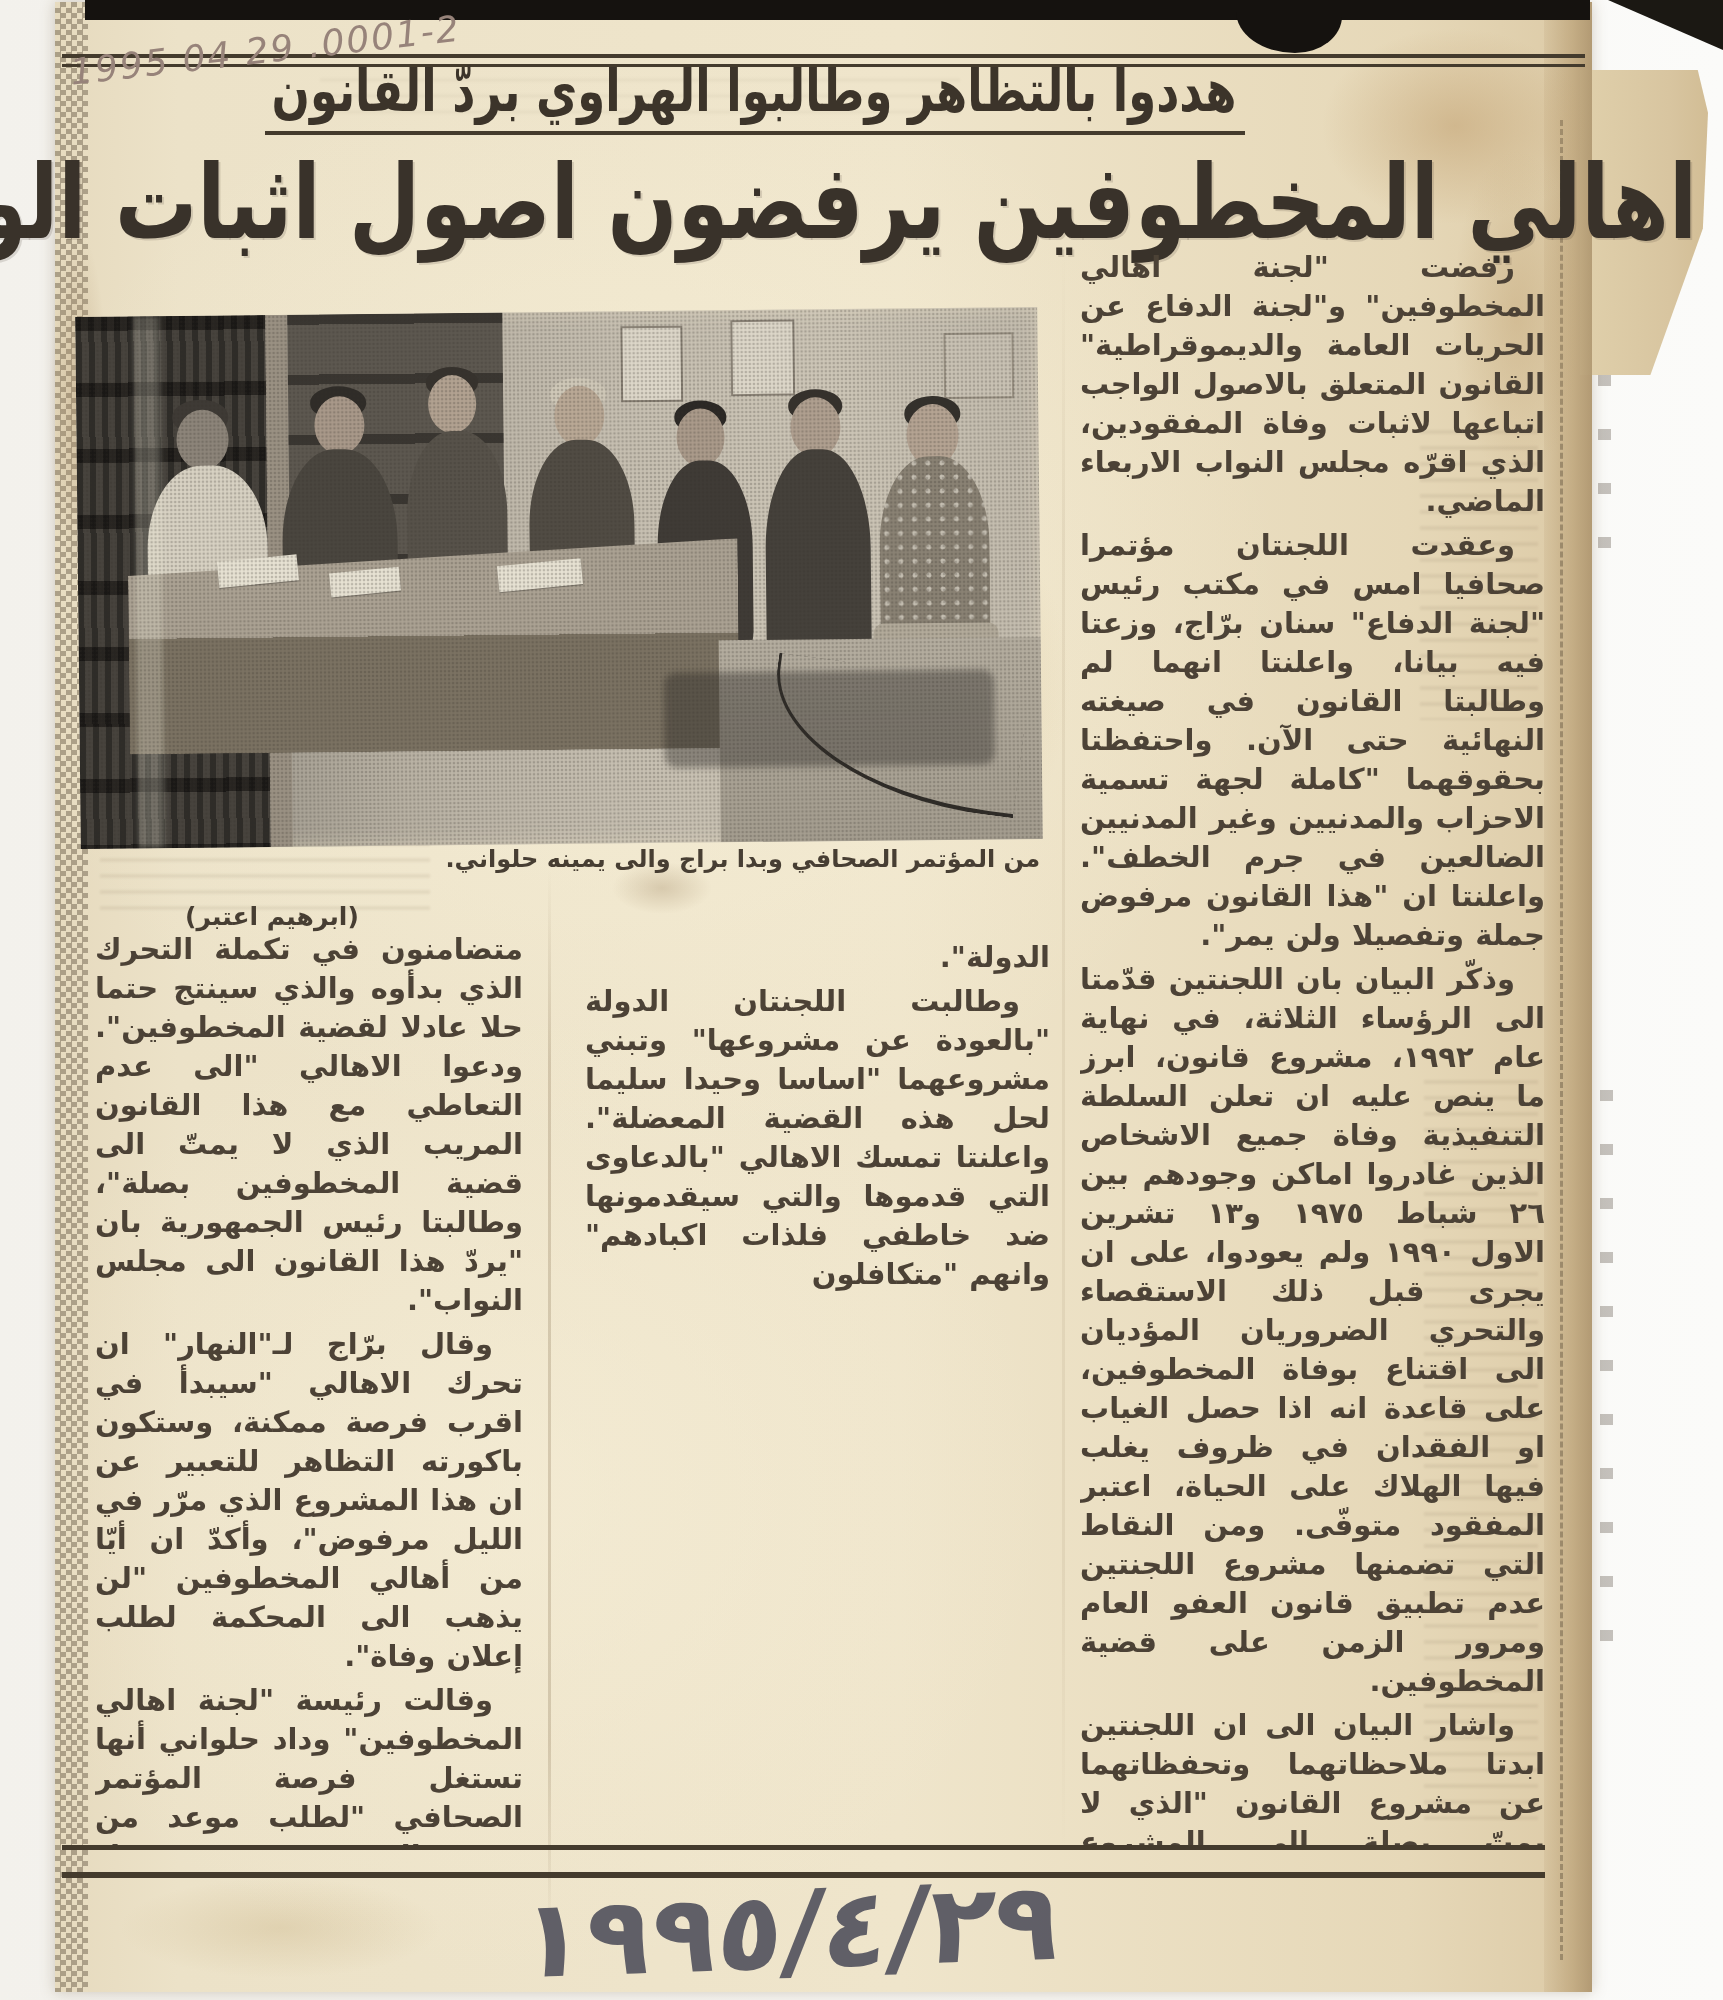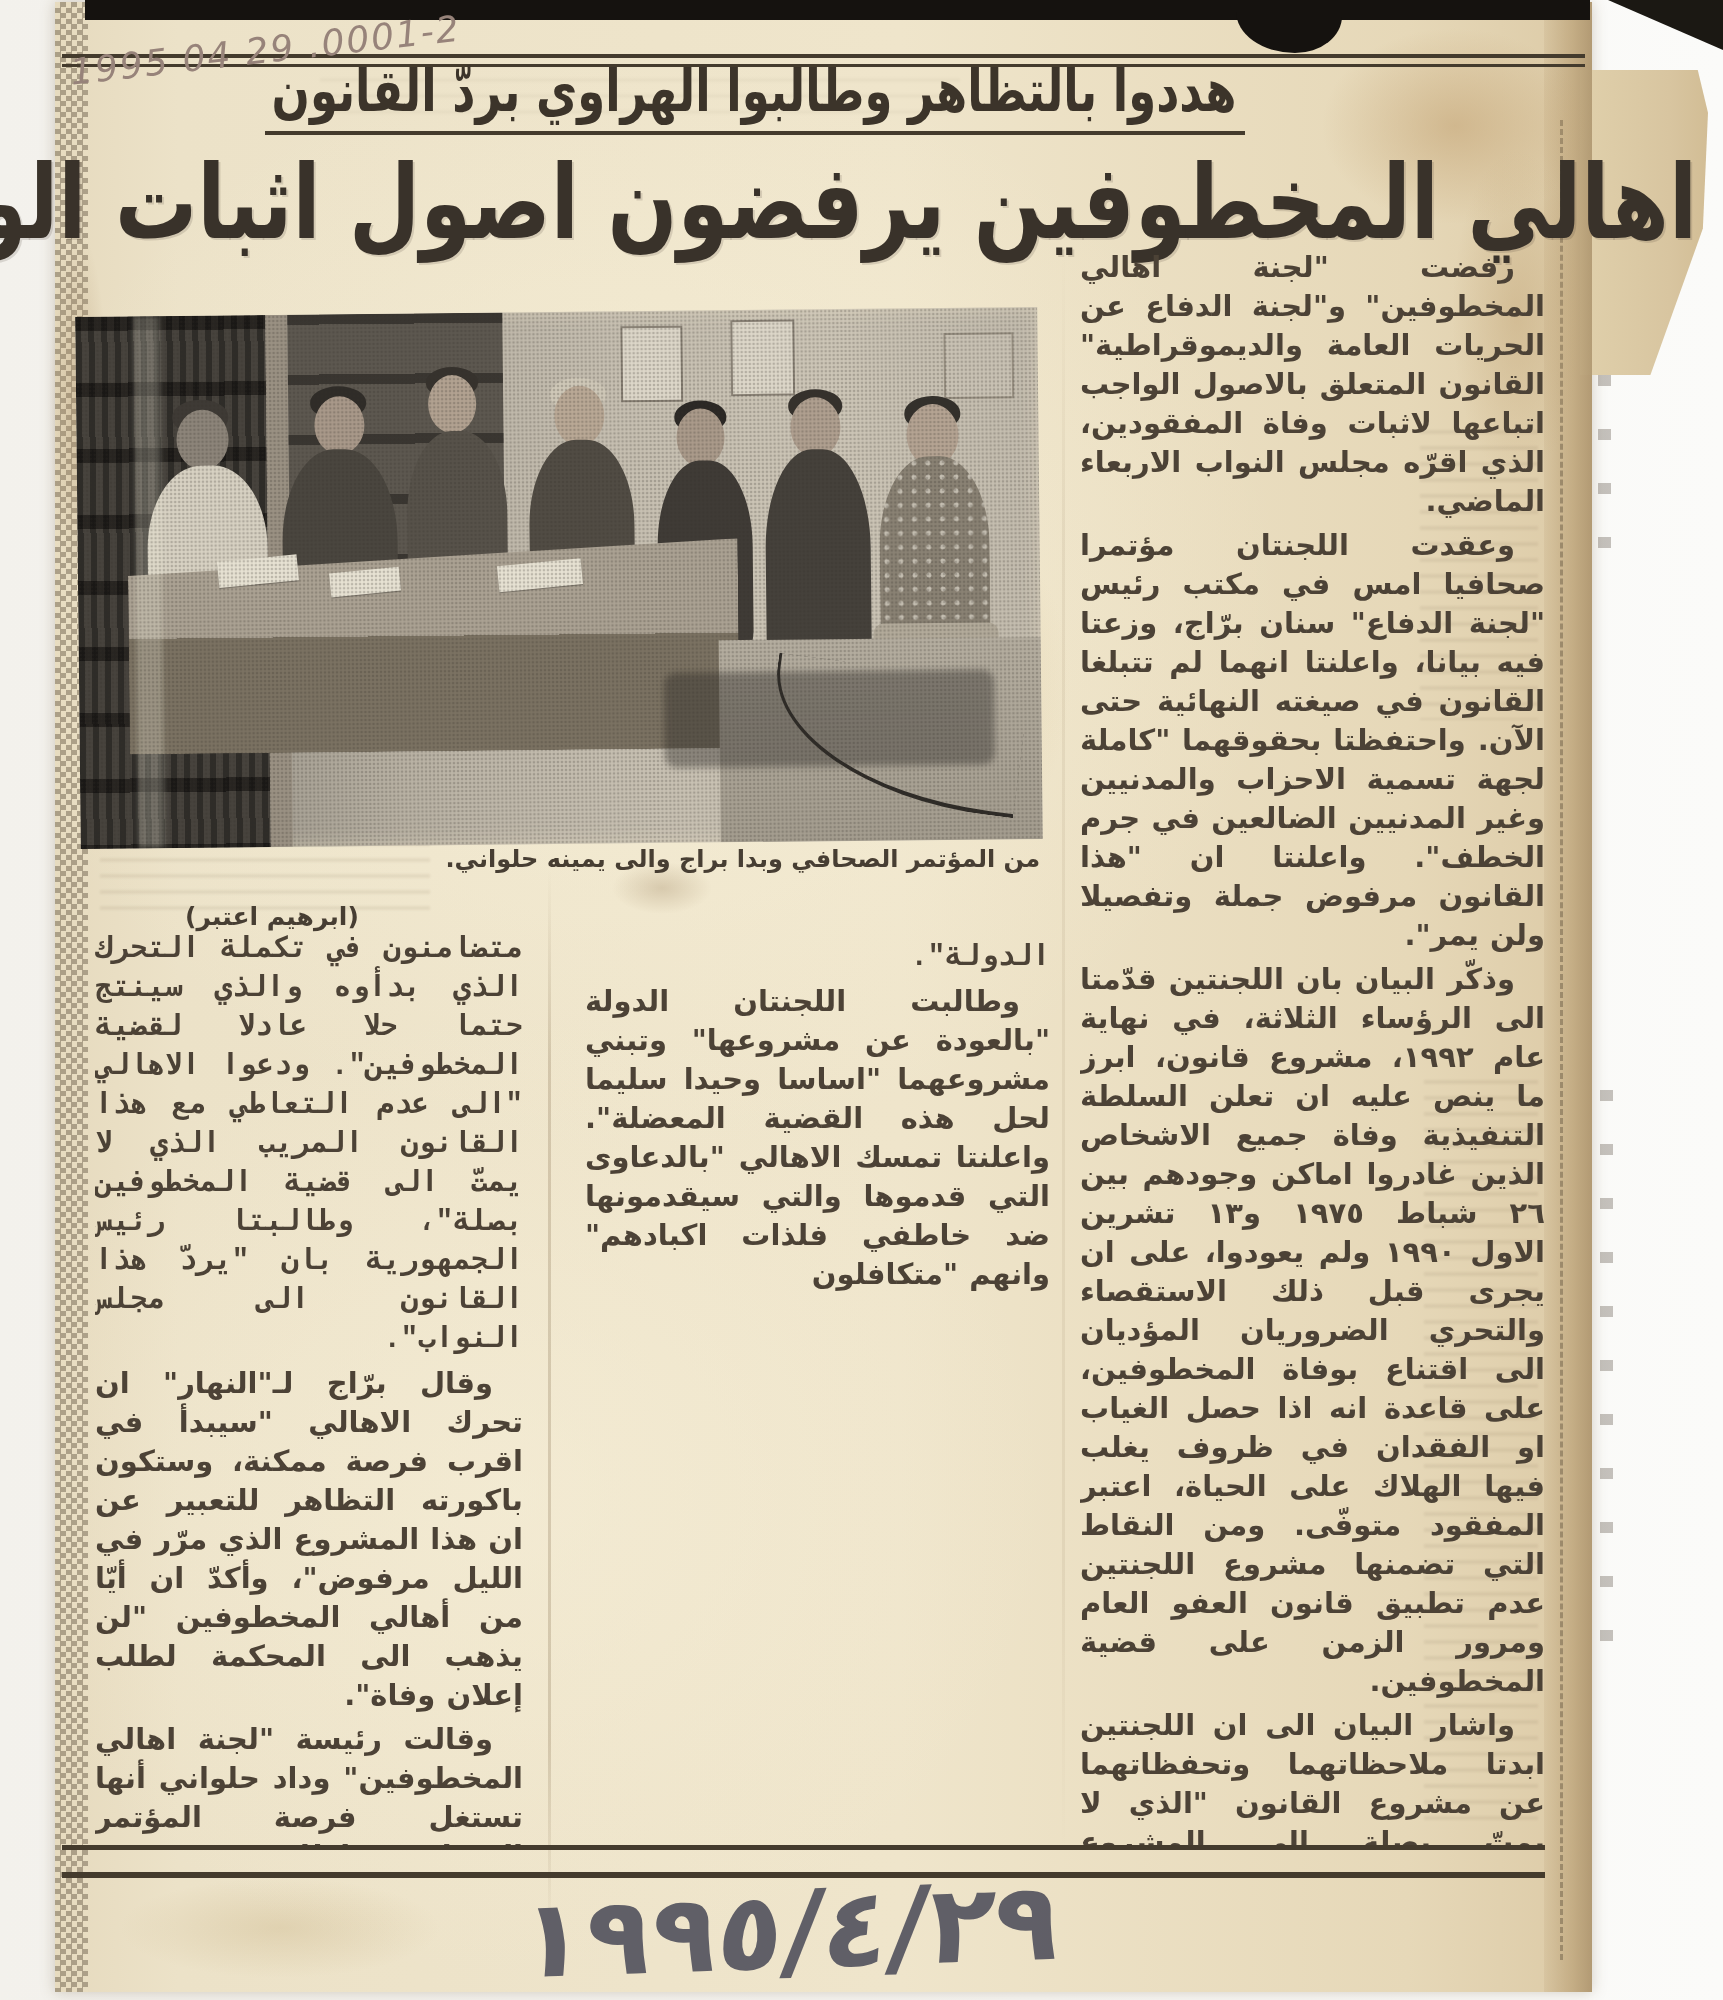--- a/index.html
+++ b/index.html
@@ -49,21 +49,21 @@
   .kicker{position:absolute;left:258px;top:56px;width:992px;text-align:center;direction:rtl;
           font-size:45px;font-weight:bold;color:#3c342a;white-space:nowrap;
           transform:scaleY(1.3);transform-origin:center top;}
   .headline{position:absolute;right:26px;top:142px;direction:rtl;white-space:nowrap;
           font-size:82px;font-weight:bold;color:#39322a;
           transform:scaleY(1.26);transform-origin:right top;text-shadow:2px 2px 0 rgba(60,50,40,.15);}
   
   .col{position:absolute;direction:rtl;text-align:justify;overflow:hidden;
        font-size:29px;line-height:39px;font-weight:bold;color:#4c4236;word-spacing:1px;}
   .col p{margin:0 0 5px 0;text-indent:30px;}
-  .col p.cont{text-indent:0;font-family:Liberation Mono, monospace;}
+  .col p.cont{text-indent:0;}
   .caption{position:absolute;right:683px;top:845px;direction:rtl;white-space:nowrap;
        font-size:24px;font-weight:bold;color:#473e33;text-align:center;}
   .credit{position:absolute;left:185px;top:902px;direction:rtl;white-space:nowrap;
        font-size:25px;font-weight:bold;color:#473e33;}
   
   .photo{position:absolute;left:78px;top:312px;width:962px;height:532px;overflow:hidden;
          background:linear-gradient(90deg,#8f8a80 0%,#a39d91 18%,#b9b2a4 34%,#c6bfb1 55%,#cdc6b7 78%,#c3bcae 100%);
          transform:rotate(-.6deg);box-shadow:inset 0 0 20px rgba(233,222,196,.45);}
   .photo *{position:absolute;}
   .ph-shelf{left:0;top:0;width:190px;height:532px;
@@ -179,21 +179,21 @@
   </div>
 
   <div class="caption">من المؤتمر الصحافي وبدا براج والى يمينه حلواني.</div>
   <div class="credit">(ابرهيم اعتبر)</div>
 
   <div class="crease-v" style="left:548px;top:870px;height:1065px;"></div>
   <div class="crease-v" style="left:1062px;top:250px;height:1600px;opacity:.4;"></div>
 
   <div class="col" style="left:1080px;top:248px;width:465px;height:1600px;">
     <p>رفضت "لجنة اهالي المخطوفين" و"لجنة الدفاع عن الحريات العامة والديموقراطية" القانون المتعلق بالاصول الواجب اتباعها لاثبات وفاة المفقودين، الذي اقرّه مجلس النواب الاربعاء الماضي.</p>
-    <p>وعقدت اللجنتان مؤتمرا صحافيا امس في مكتب رئيس "لجنة الدفاع" سنان برّاج، وزعتا فيه بيانا، واعلنتا انهما لم تتبلغا القانون في صيغته النهائية حتى الآن. واحتفظتا بحقوقهما "كاملة لجهة تسمية الاحزاب والمدنيين وغير المدنيين الضالعين في جرم الخطف". واعلنتا ان "هذا القانون مرفوض جملة وتفصيلا ولن يمر".</p>
+    <p>وعقدت اللجنتان مؤتمرا صحافيا امس في مكتب رئيس "لجنة الدفاع" سنان برّاج، وزعتا فيه بيانا، واعلنتا انهما لم وطالبتا القانون في صيغته النهائية حتى الآن. واحتفظتا بحقوقهما "كاملة لجهة تسمية الاحزاب والمدنيين وغير المدنيين الضالعين في جرم الخطف". واعلنتا ان "هذا القانون مرفوض جملة وتفصيلا ولن يمر".</p>
     <p>وذكّر البيان بان اللجنتين قدّمتا الى الرؤساء الثلاثة، في نهاية عام ١٩٩٢، مشروع قانون، ابرز ما ينص عليه ان تعلن السلطة التنفيذية وفاة جميع الاشخاص الذين غادروا اماكن وجودهم بين ٢٦ شباط ١٩٧٥ و١٣ تشرين الاول ١٩٩٠ ولم يعودوا، على ان يجرى قبل ذلك الاستقصاء والتحري الضروريان المؤديان الى اقتناع بوفاة المخطوفين، على قاعدة انه اذا حصل الغياب او الفقدان في ظروف يغلب فيها الهلاك على الحياة، اعتبر المفقود متوفّى. ومن النقاط التي تضمنها مشروع اللجنتين عدم تطبيق قانون العفو العام ومرور الزمن على قضية المخطوفين.</p>
     <p>واشار البيان الى ان اللجنتين ابدتا ملاحظاتهما وتحفظاتهما عن مشروع القانون "الذي لا يمتّ بصلة الى المشروع الاساسي الا من حيث اعلان الوفاة"، لكن مجلس النواب اقرّه "من دون الالتفات الى مشروع اللجنتين وملاحظاتهما على مشروع</p>
   </div>
 
   <div class="col" style="left:585px;top:938px;width:465px;height:905px;">
     <p class="cont">الدولة".</p>
     <p>وطالبت اللجنتان الدولة "بالعودة عن مشروعها" وتبني مشروعهما "اساسا وحيدا سليما لحل هذه القضية المعضلة". واعلنتا تمسك الاهالي "بالدعاوى التي قدموها والتي سيقدمونها ضد خاطفي فلذات اكبادهم" وانهم "متكافلون</p>
   </div>
 
   <div class="col" style="left:95px;top:930px;width:428px;height:915px;">

